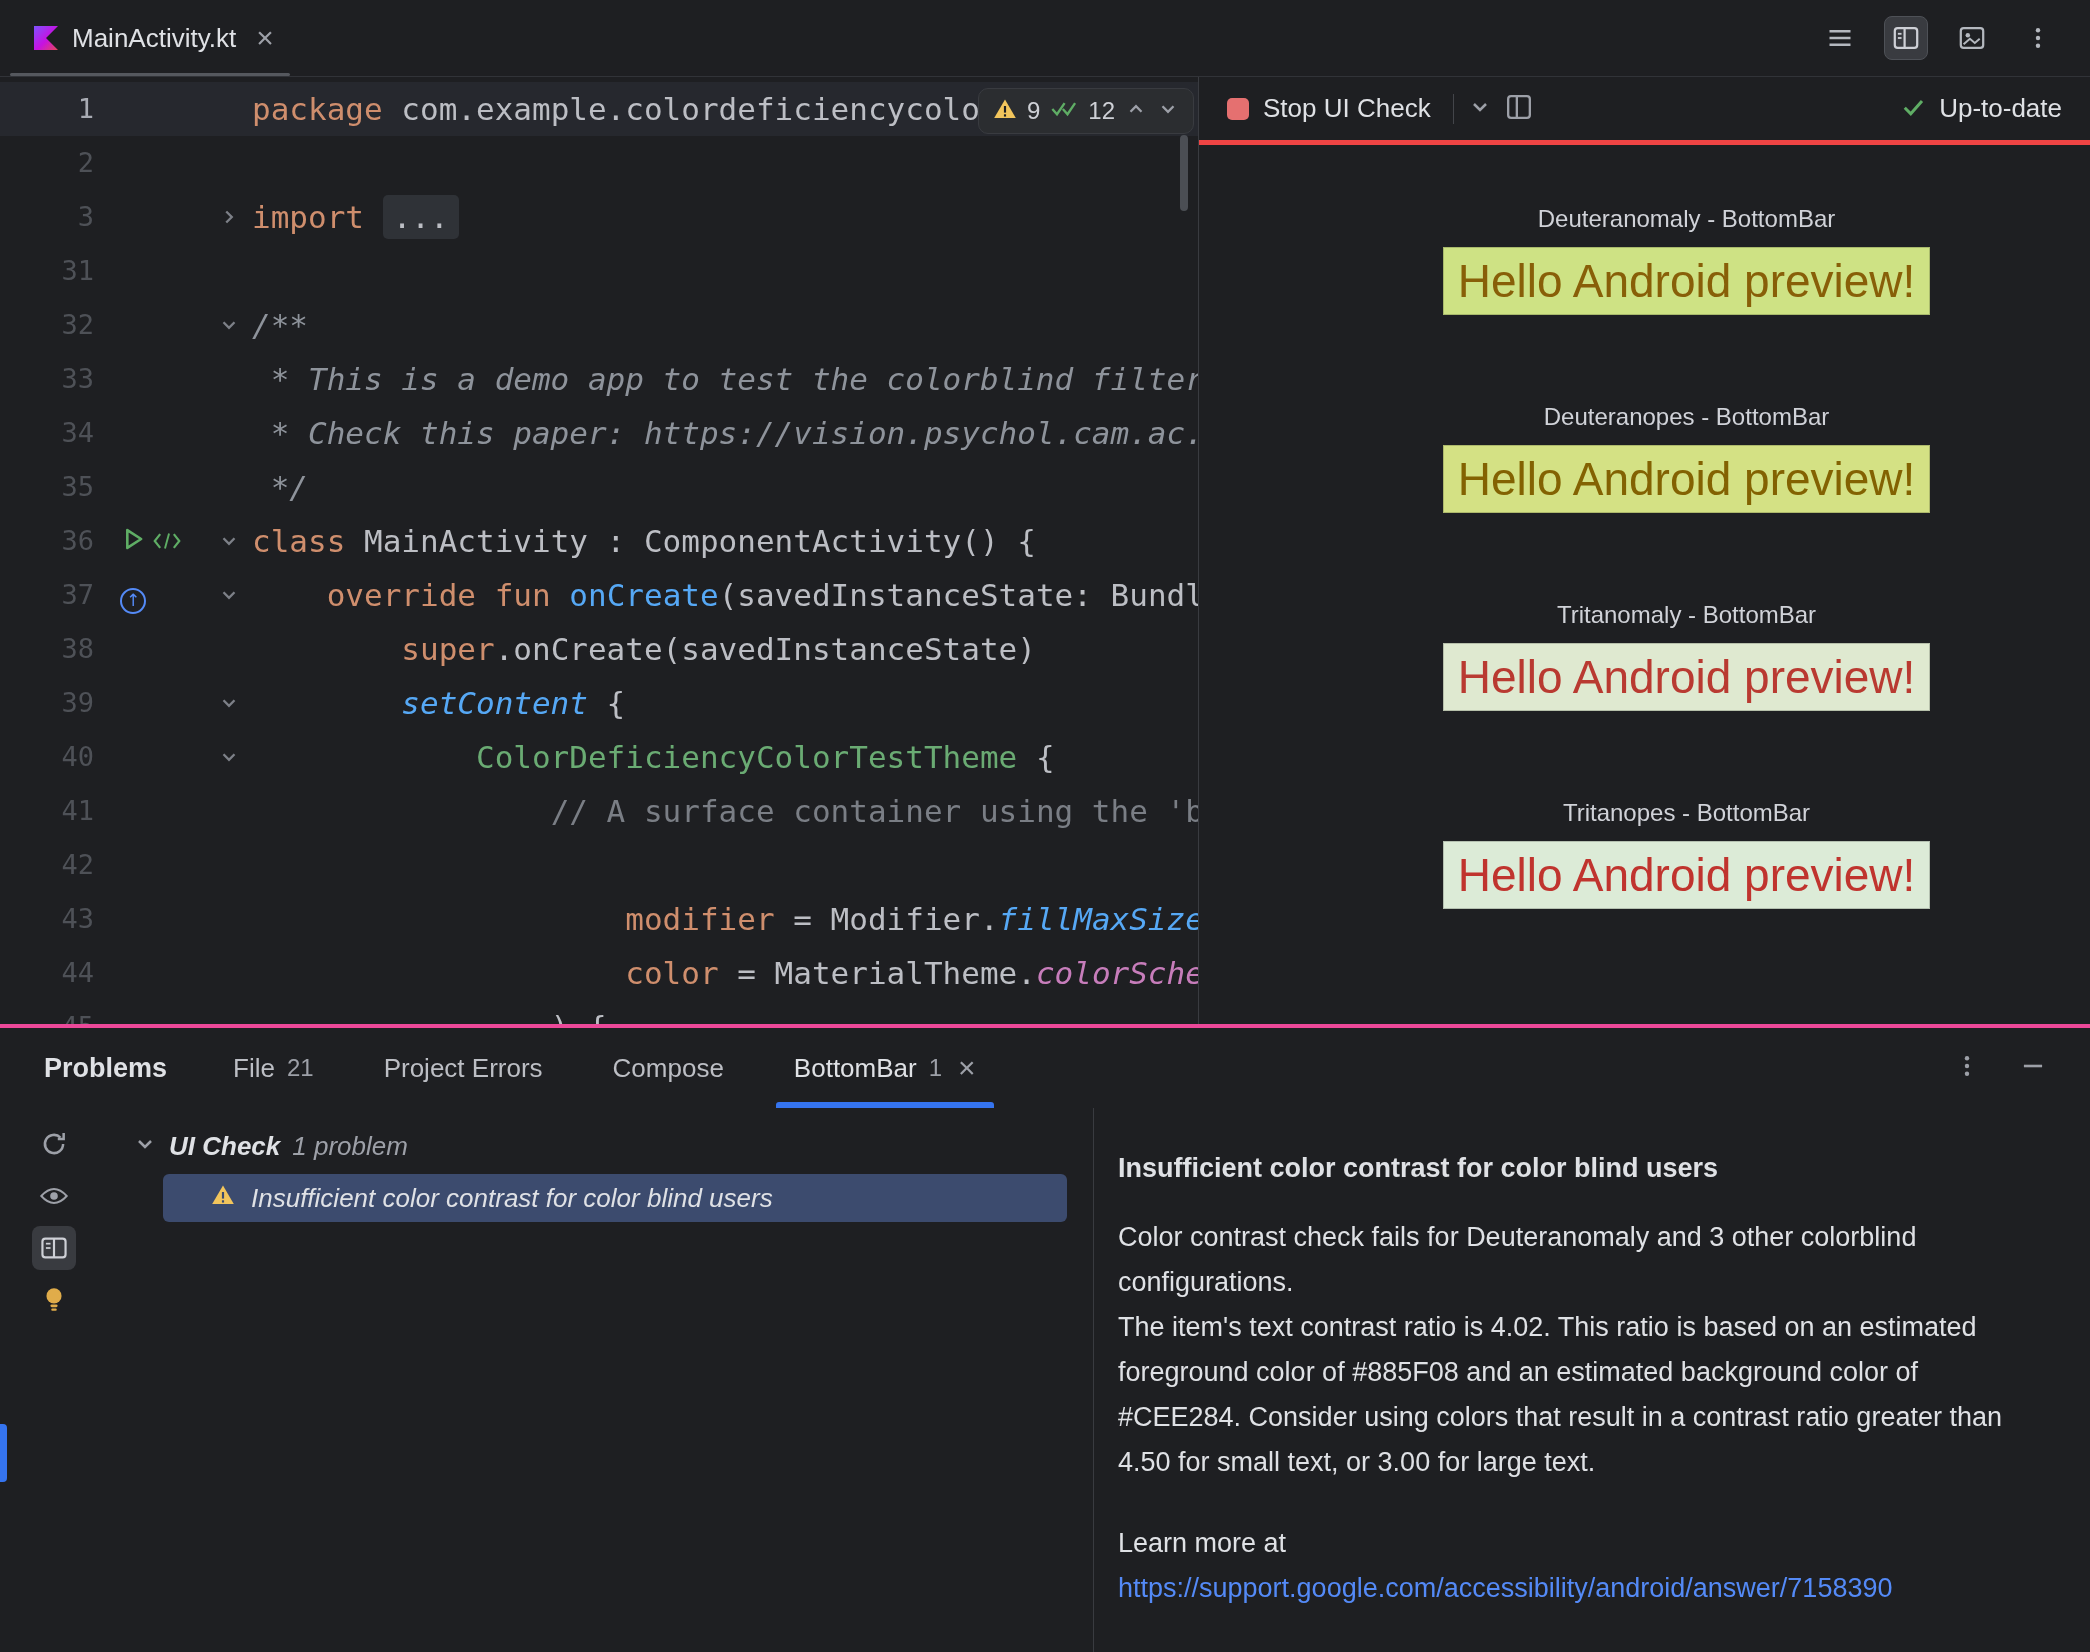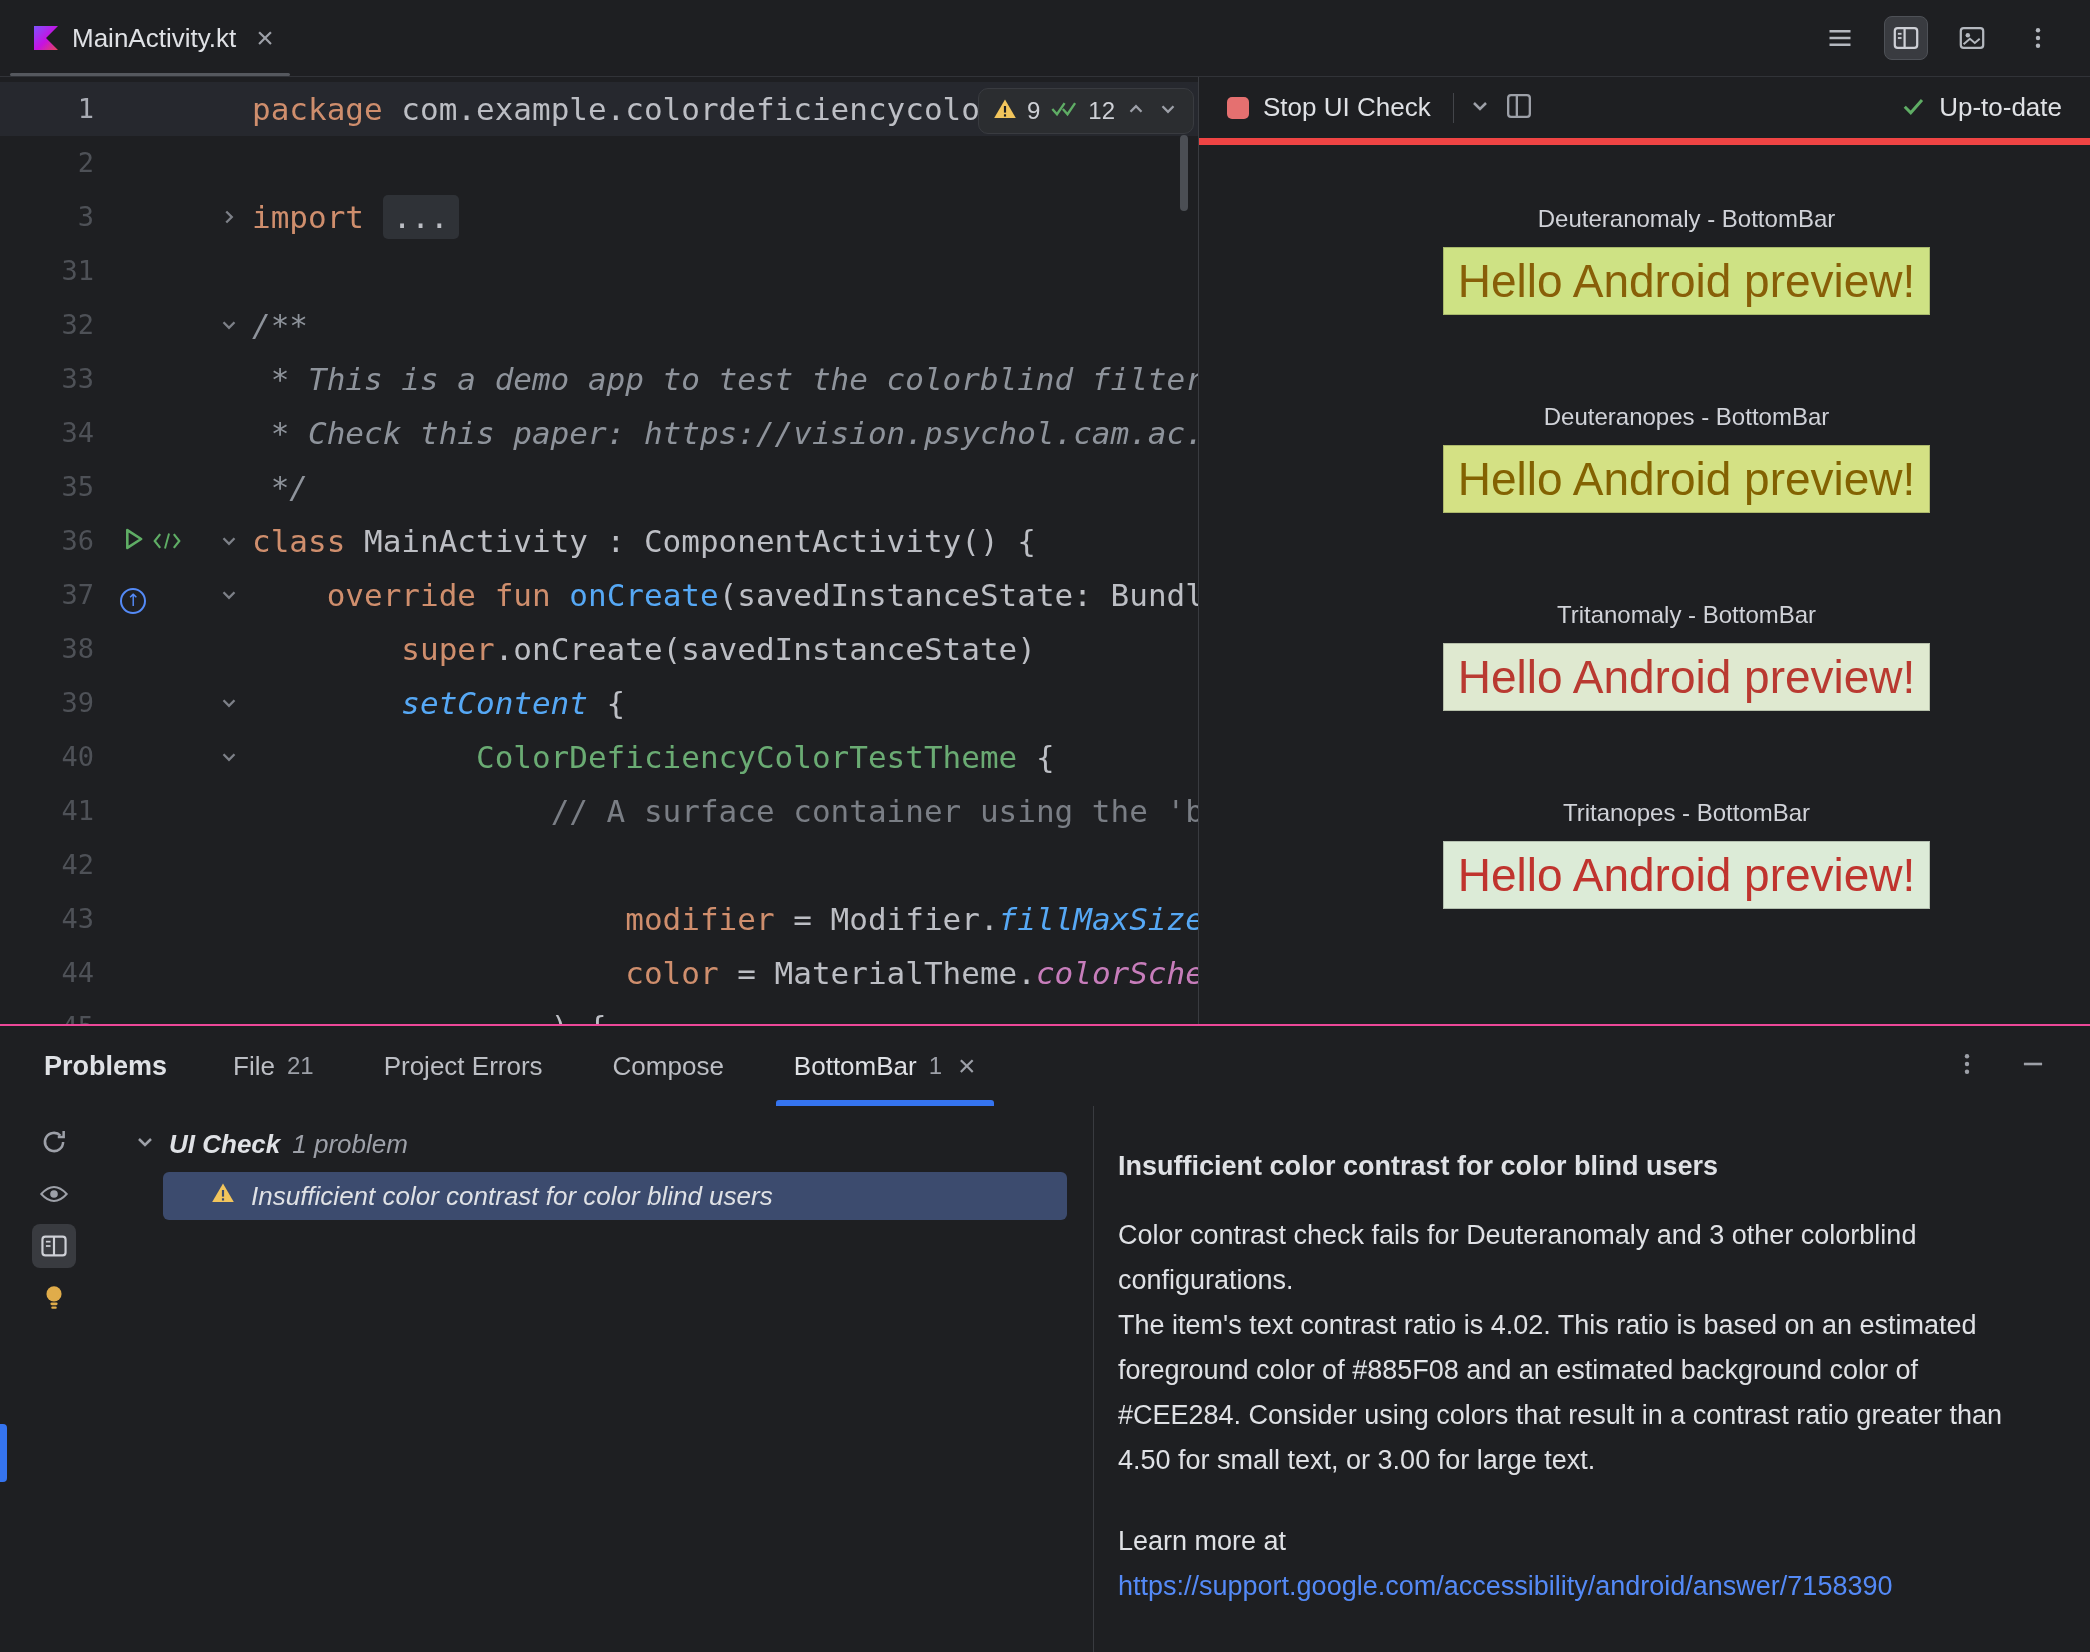--- a/index.html
+++ b/index.html
@@ -81,37 +81,37 @@
   .iw .cnt{ font-size:24px; color:#ced0d6; }
   .sb{
     position:absolute; right:10px; top:58px; width:8px; height:76px;
     background:#4b4e54; border-radius:4px; z-index:4;
   }
 
   
   .right-panel{ flex:1; background:#1e1f22; }
   .rp-header{
     height:68px; display:flex; align-items:center; gap:14px;
-    padding:0 28px; border-bottom:7px solid #ef4444;
+    padding:0 28px; border-bottom:5px solid #ef4444;
   }
   .stop-square{ width:22px; height:22px; background:#E57070; border-radius:5px; }
   .rp-title{ font-size:26px; color:#dfe1e5; margin-right:8px; }
   .rp-sep{ width:1px; height:30px; background:#43454a; }
   .rp-spacer{ flex:1; }
   .rp-status{ font-size:26px; color:#dfe1e5; }
   #previews{ padding:60px 0 0 84px; }
   .pv-item{ margin-bottom:88px;text-align:center; }
   .pv-label{ font-size:24px; color:#d0d2d8; margin-bottom:14px; }
   .pv-box{
     display:inline-block; font-size:46px; line-height:64px; padding:1px 14px;
     border:1px solid rgba(0,0,0,0.18); white-space:nowrap;
   }
 
   
-  .bottom{ height:628px; border-top:2px solid #ec4899; background:#1e1f22; }
+  .bottom{ height:628px; border-top:4px solid #ec4899; background:#1e1f22; }
   .btabs{ height:80px; display:flex; align-items:center; padding-left:44px; }
   .tool-title{ font-size:27px; font-weight:bold; color:#dfe1e5; margin-right:60px; }
   #btab-list{ display:flex; align-items:center; gap:58px; height:100%; }
   .btab{
     display:flex; align-items:center; gap:12px; height:100%;
     font-size:26px; color:#bcbec4; position:relative; padding:0 6px; cursor:default;
   }
   .btab .cnt{ color:#9da0a8; font-size:24px;text-align:center; }
   .btab .x{ color:#9da0a8; font-size:30px; margin-left:4px; }
   .btab.active{ color:#dfe1e5; }

